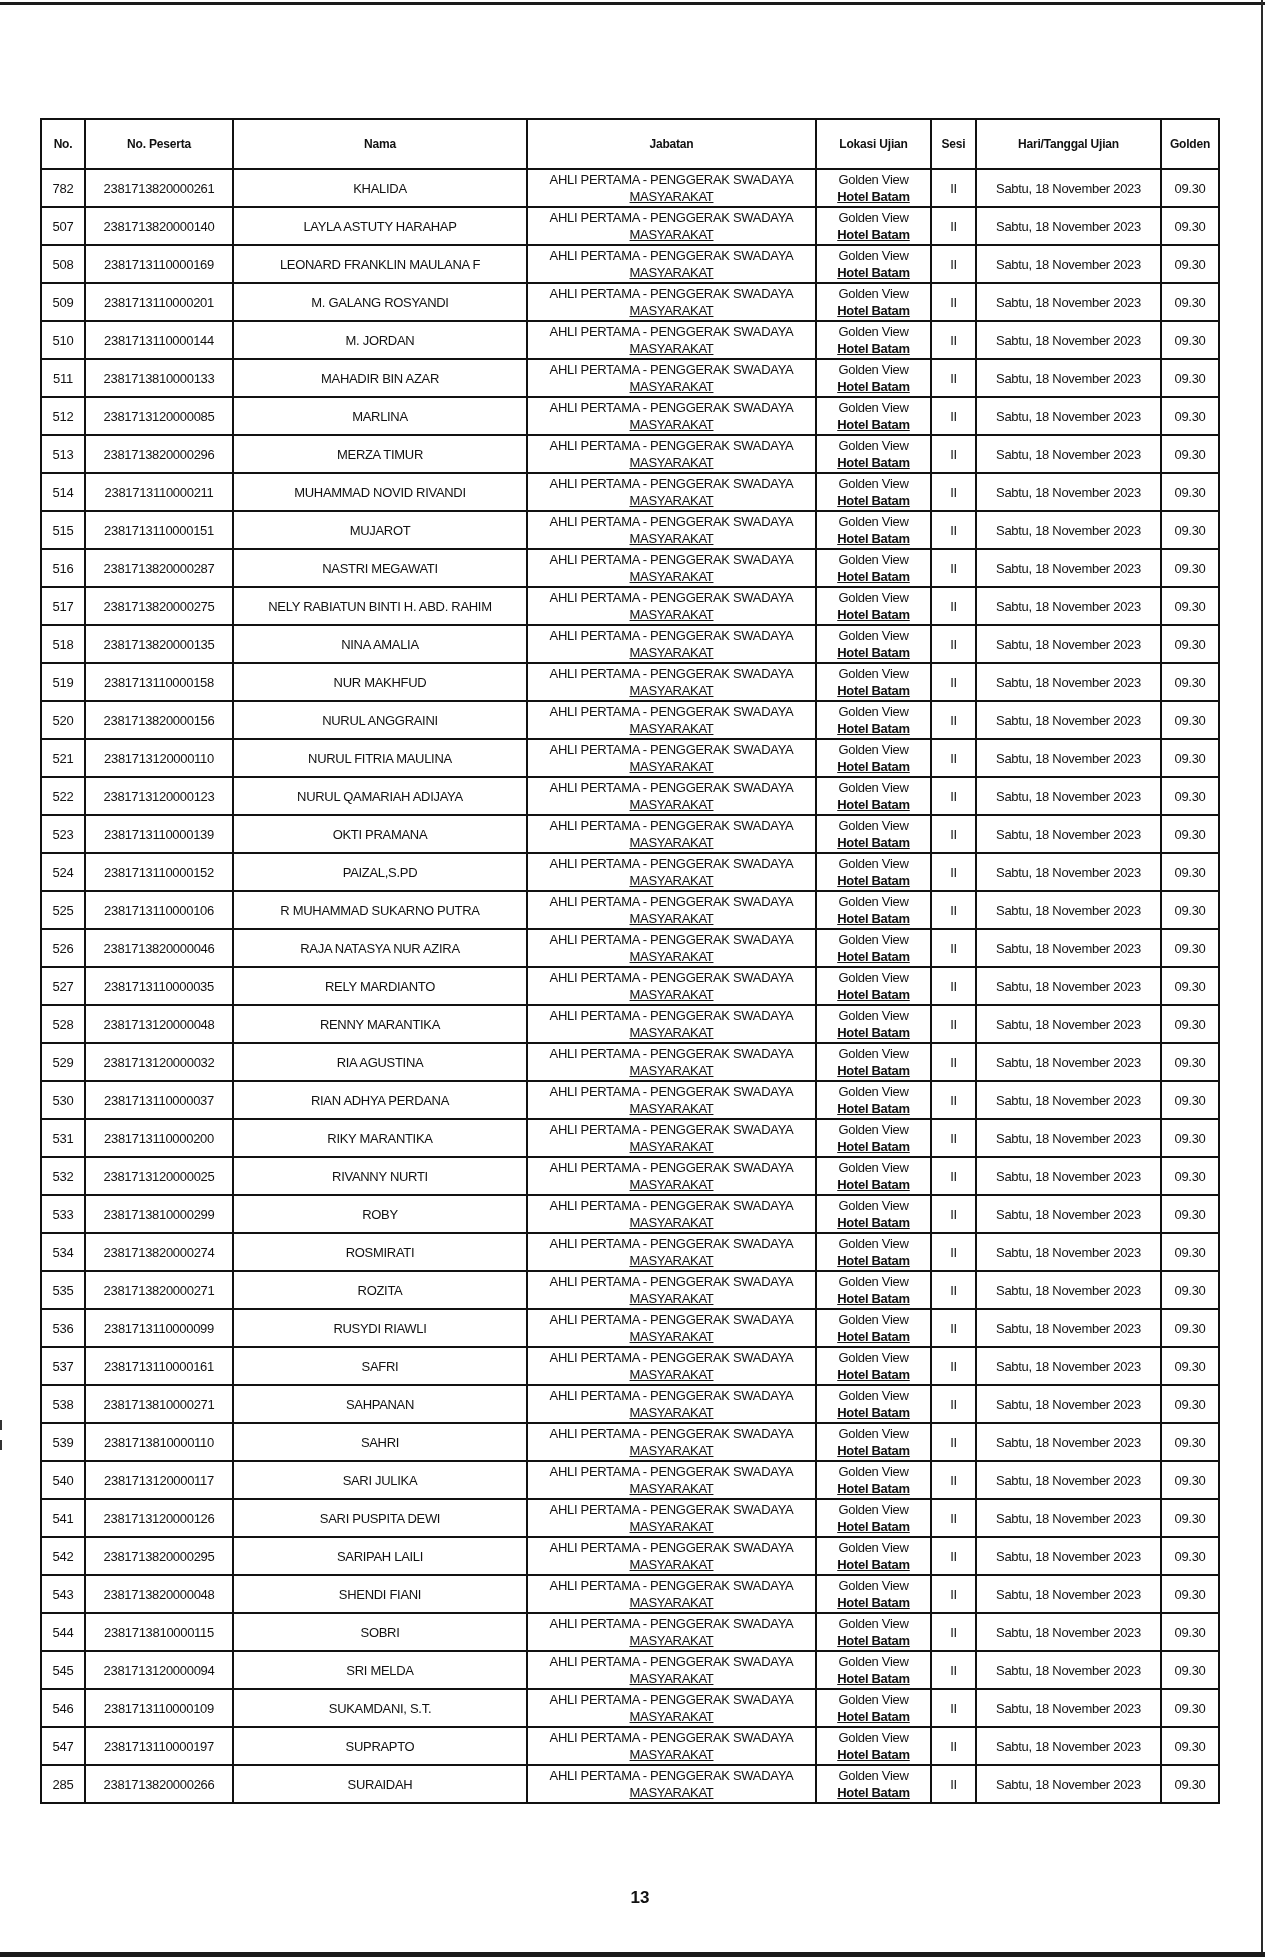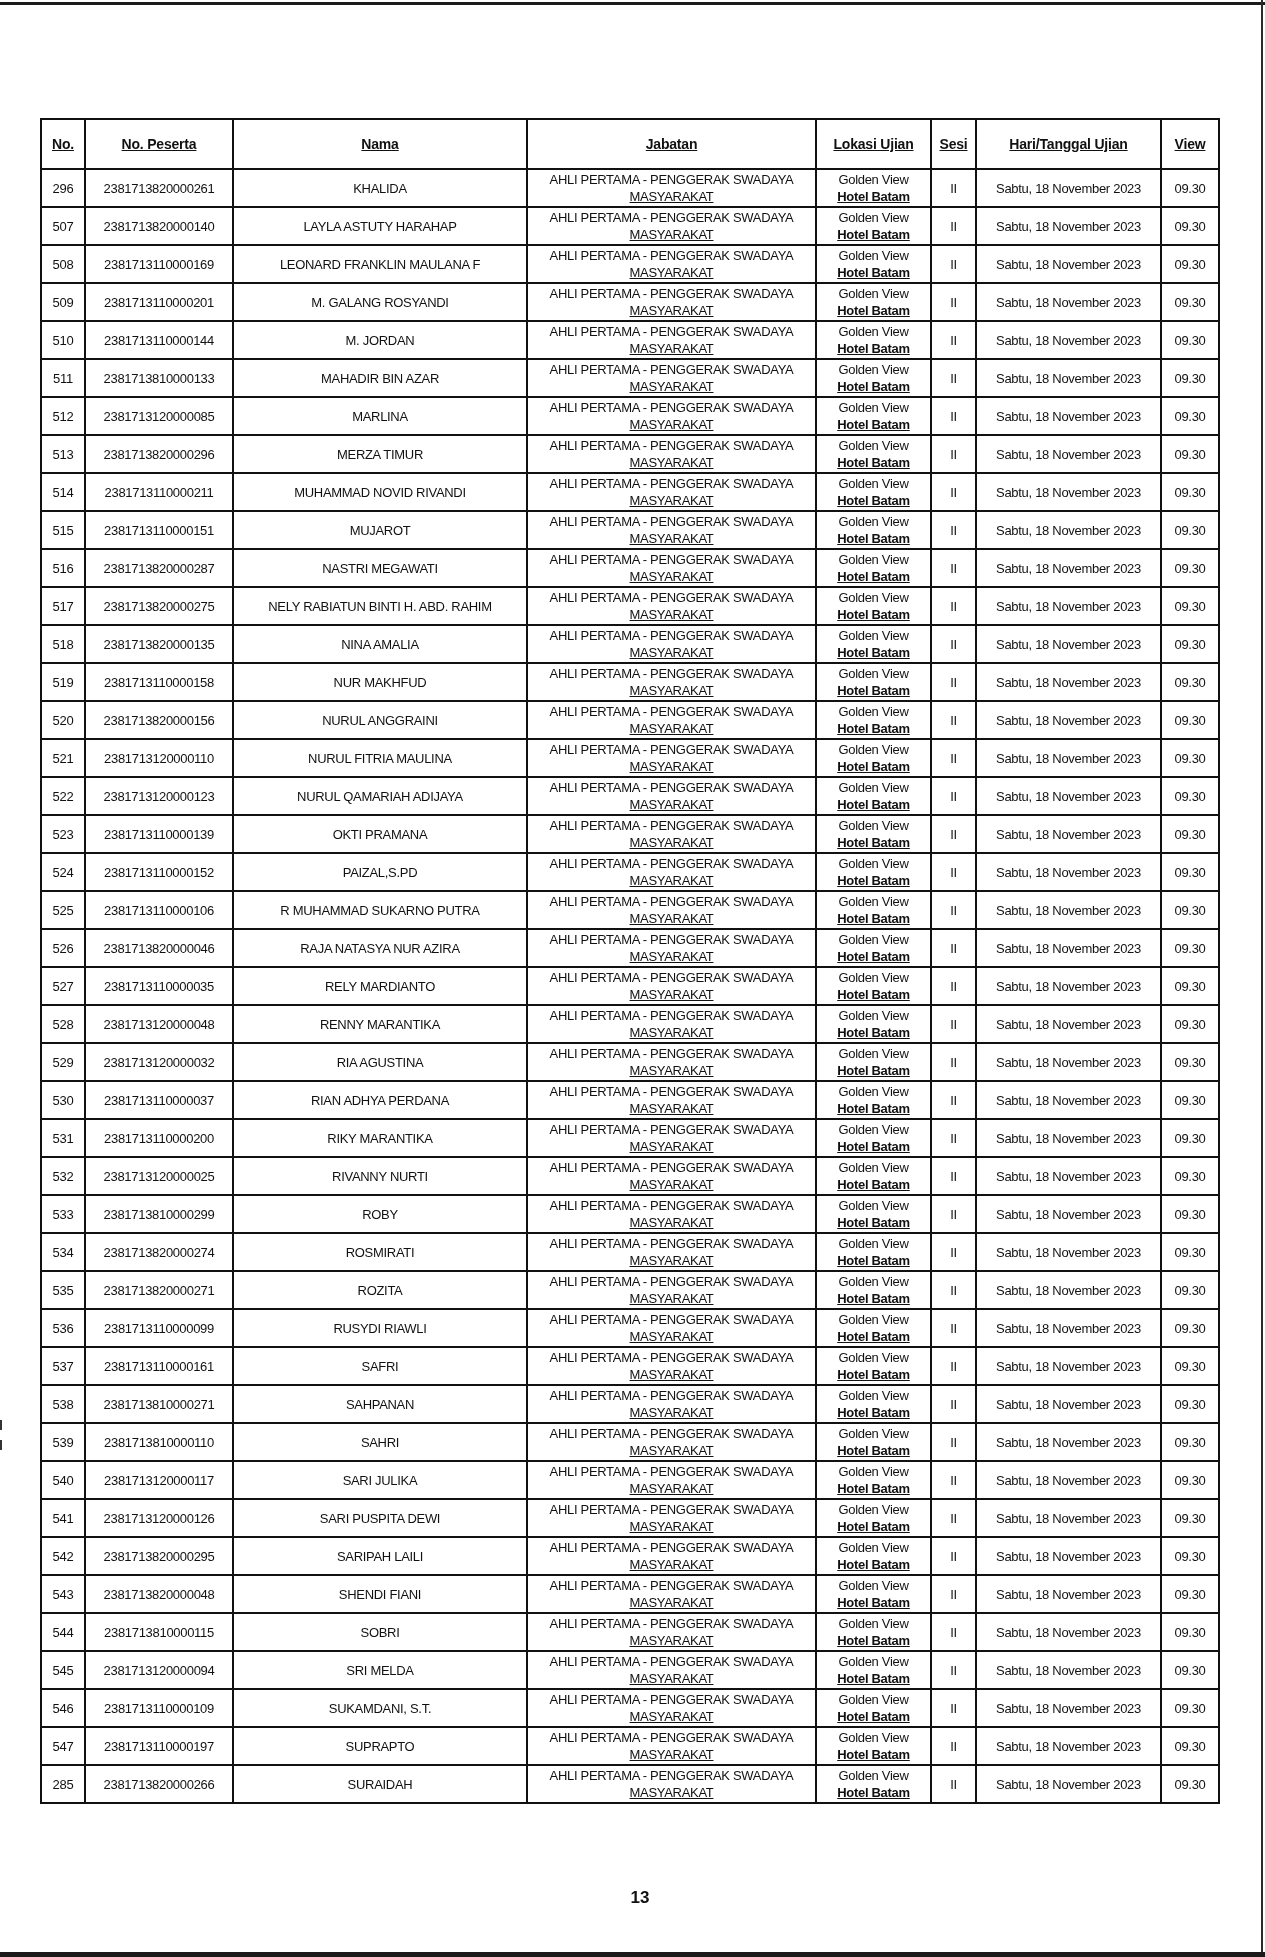--- a/index.html
+++ b/index.html
@@ -36,23 +36,22 @@
     }
     table.roster th, table.roster td {
       border: 2px solid #111111;
       text-align: center;
       vertical-align: middle;
       padding: 0;
     }
     table.roster th {
       height: 48px;
       font-weight: bold;
-      font-size: 14px;
+      font-size: 12px;
       letter-spacing: -0.2px;
-      text-decoration: underline;
     }
     table.roster td {
       height: 36px;
       font-size: 13px;
       letter-spacing: -0.3px;
       line-height: 17px;
     }
     td.col-no { font-size: 14px; }
     td.col-peserta { font-size: 14px; letter-spacing: -0.2px; margin-left: 8px; }
     td.col-nama { font-size: 13px; }
@@ -96,26 +95,26 @@
   </colgroup>
   <thead>
     <tr>
       <th>No.</th>
       <th>No. Peserta</th>
       <th>Nama</th>
       <th>Jabatan</th>
       <th>Lokasi Ujian</th>
       <th>Sesi</th>
       <th>Hari/Tanggal Ujian</th>
-      <th>View</th>
+      <th>Golden</th>
     </tr>
   </thead>
   <tbody id="roster-body">
   <tr>
-    <td class="col-no">296</td>
+    <td class="col-no">782</td>
     <td class="col-peserta">2381713820000261</td>
     <td class="col-nama">KHALIDA</td>
     <td class="col-jabatan">
       <span class="line l1">AHLI PERTAMA - PENGGERAK SWADAYA</span>
       <span class="line l2">MASYARAKAT</span>
     </td>
     <td class="col-lokasi">
       <span class="line l1">Golden View</span>
       <span class="line l2">Hotel Batam</span>
     </td>

